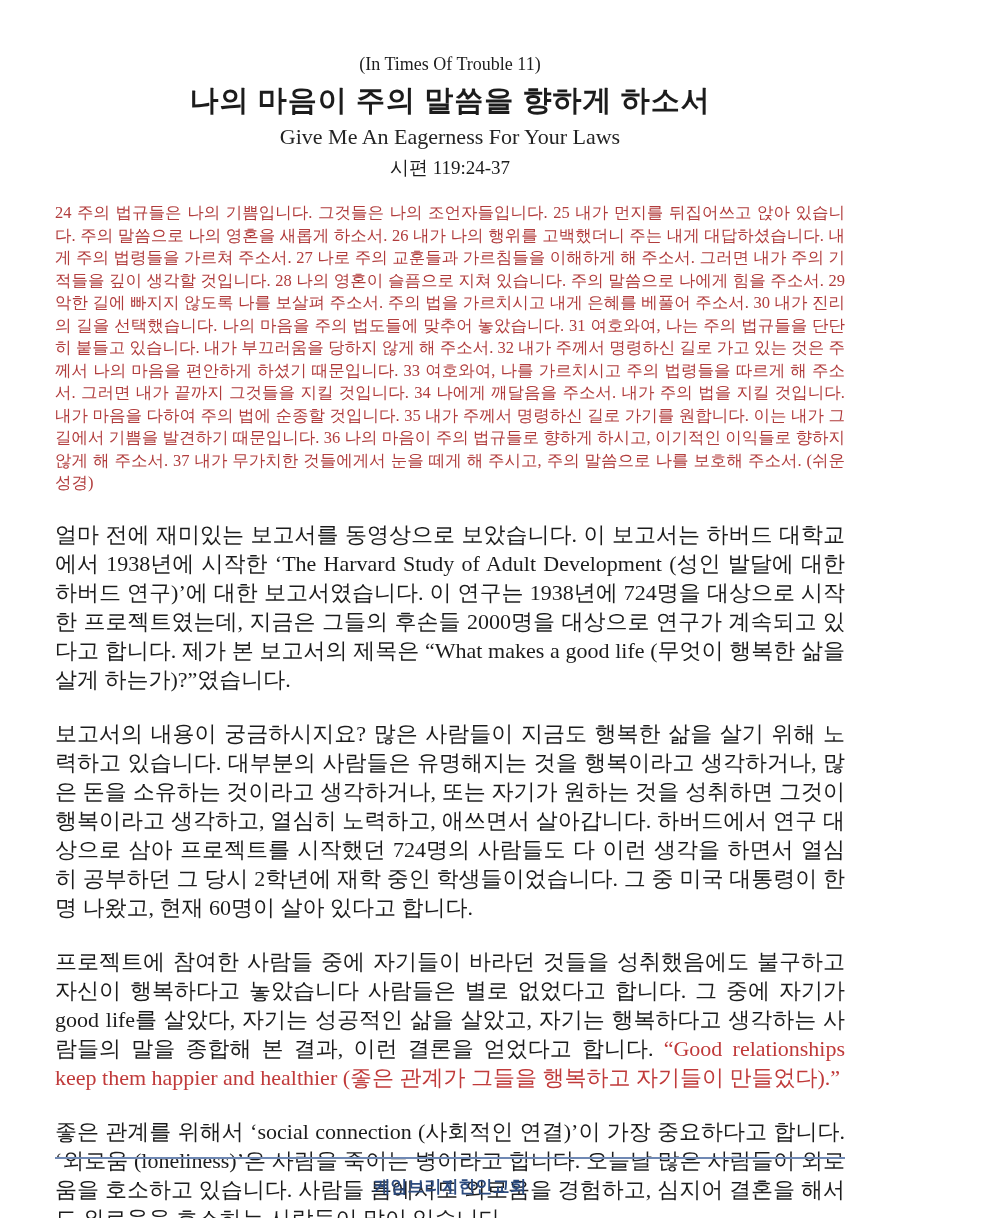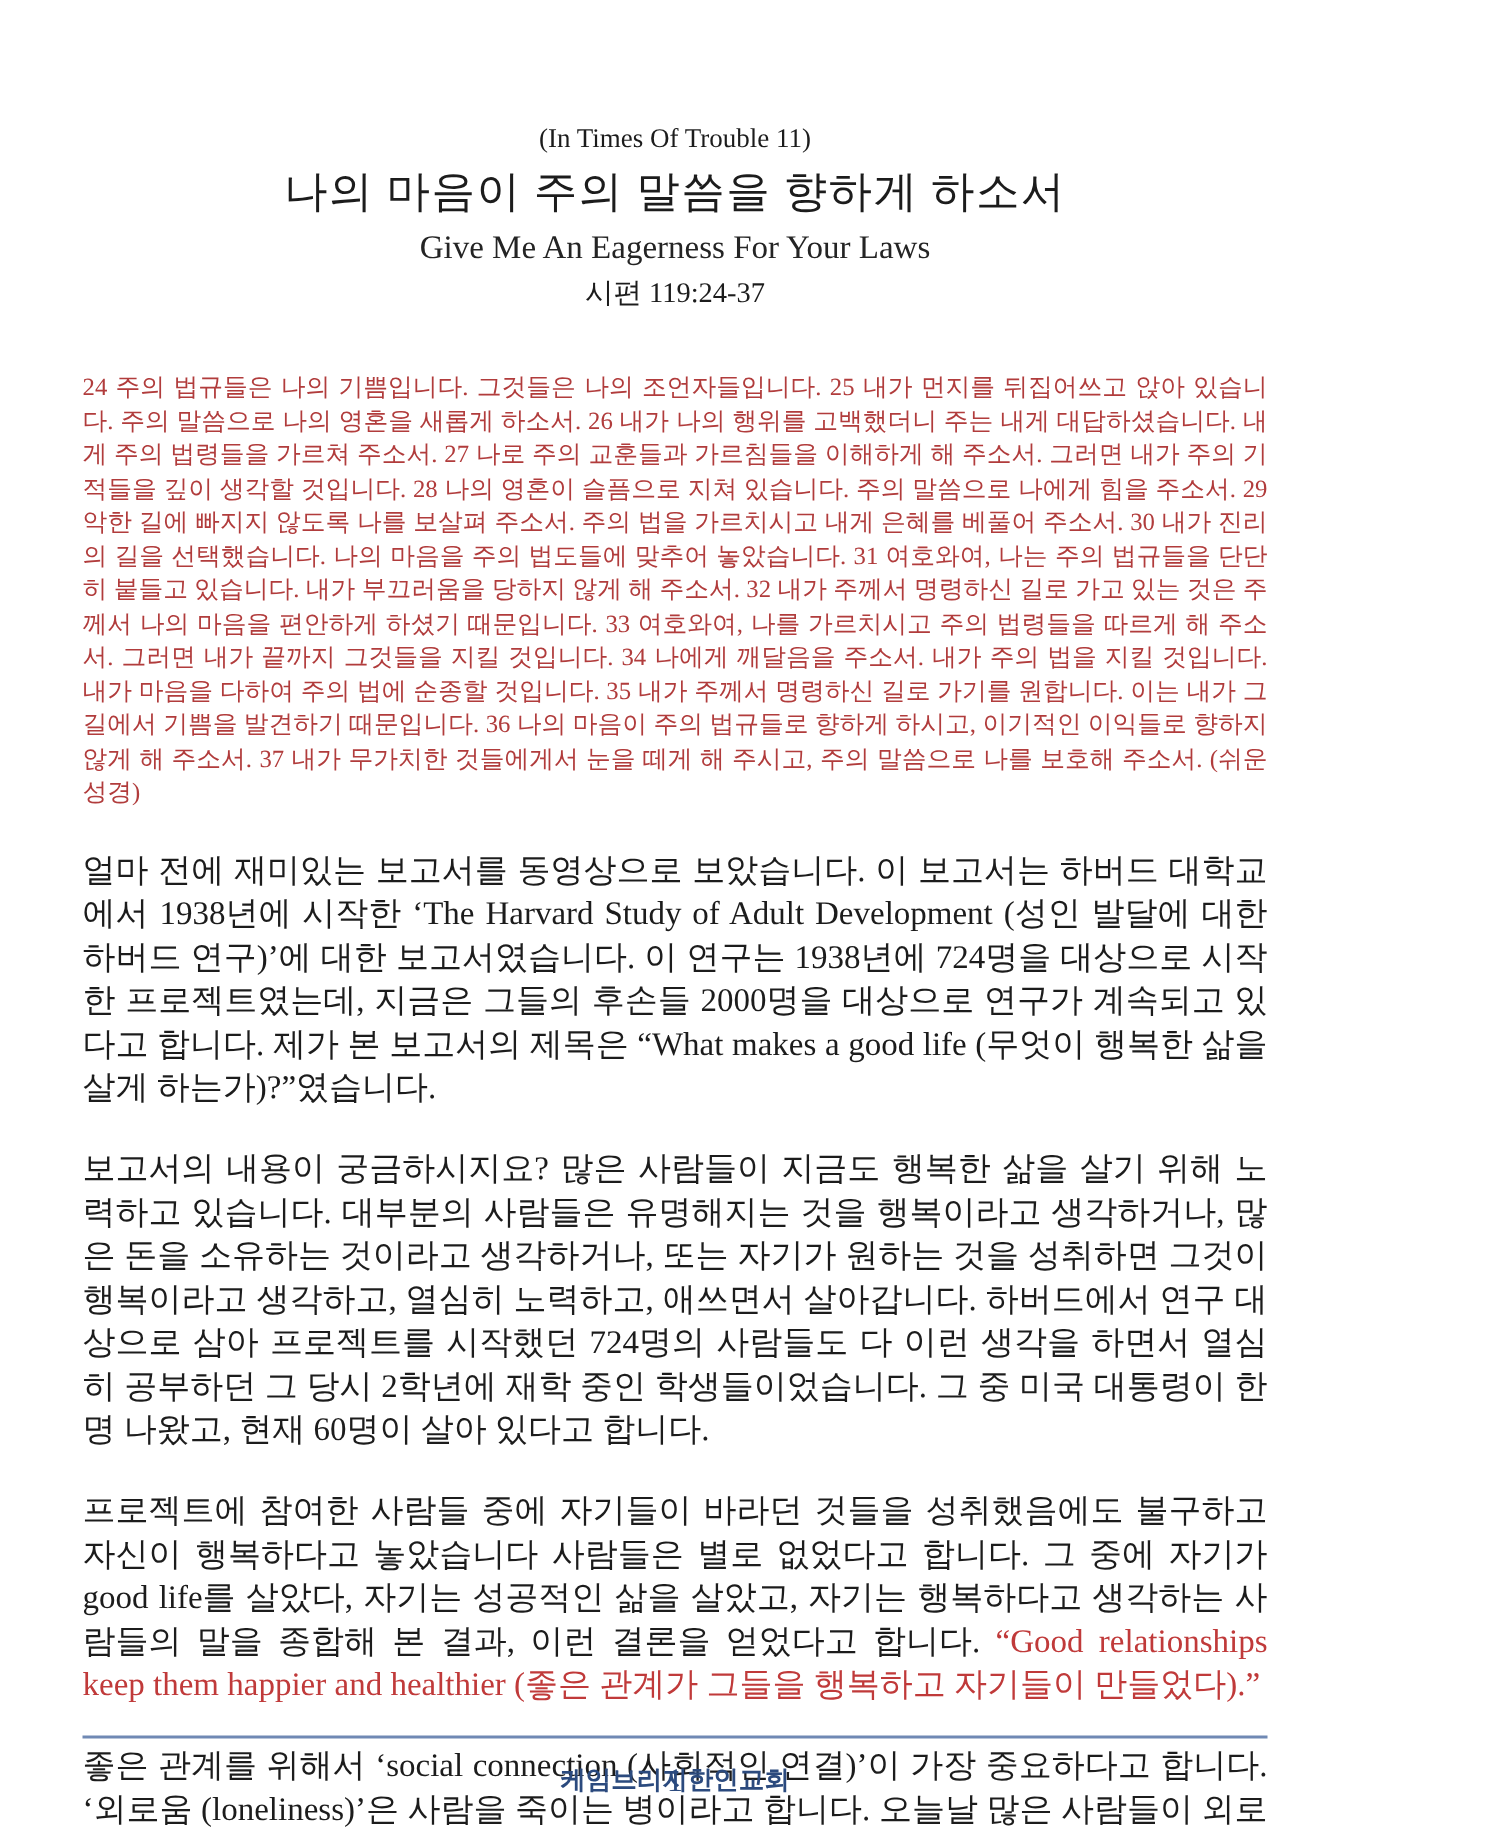--- a/index.html
+++ b/index.html
@@ -11,34 +11,34 @@
   }
   html,body{margin:0;padding:0;background:#ffffff;}
   body{
     width:1000px;height:1218px;
     font-family:"Liberation Serif","DejaVu Serif",serif;
     color:var(--text-black);
   }
   .page{
     position:relative;
     width:900px;height:1218px;
-    padding:80px 55px 0 55px;
+    padding:52px 55px 0 55px;
     box-sizing:border-box;
     overflow:hidden;
   }
   .doc-header{text-align:center;}
   .series{font-size:18px;line-height:24px;}
   .title-ko{
-    font-size:29px;font-weight:400;line-height:38px;
+    font-size:29px;font-weight:700;line-height:38px;
     margin:5px 0 3px 0;letter-spacing:1px;
   }
   .title-en{font-size:22px;line-height:30px;color:#242424;}
   .ref{font-size:19px;line-height:26px;margin-top:3px;}
   .passage{
-    margin-top:38px;
+    margin-top:21px;
     color:var(--passage-red);
     font-size:16.5px;line-height:22.5px;
     text-align:justify;
   }
   .sermon-body p{
     font-size:22px;line-height:29px;
     text-align:justify;
     margin:25px 0 0 0;
   }
   .red-quote{color:var(--quote-red);}

